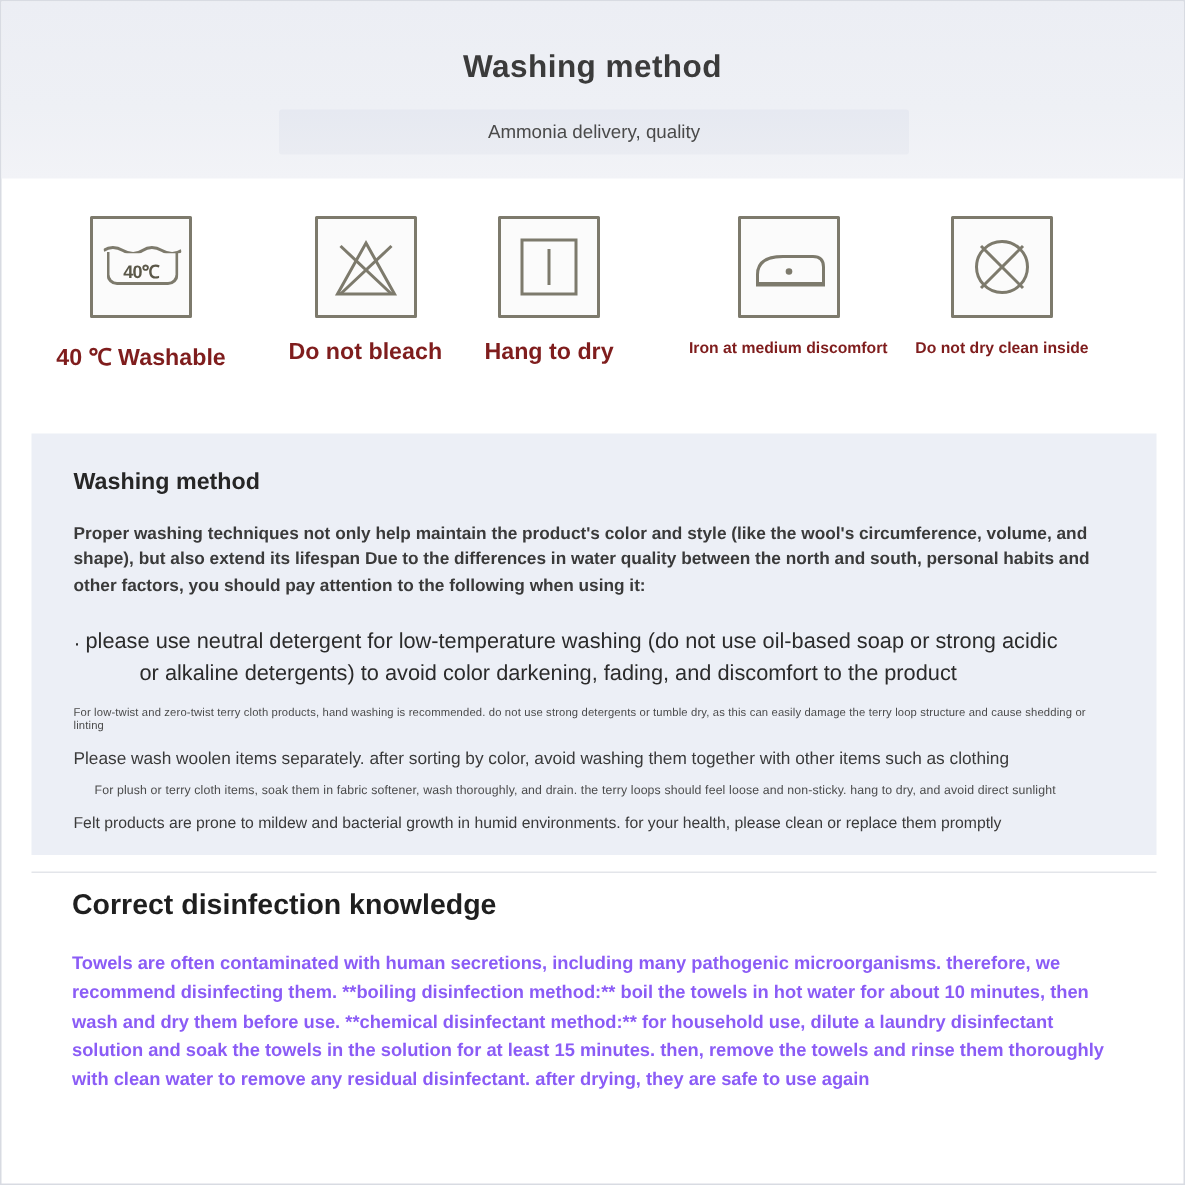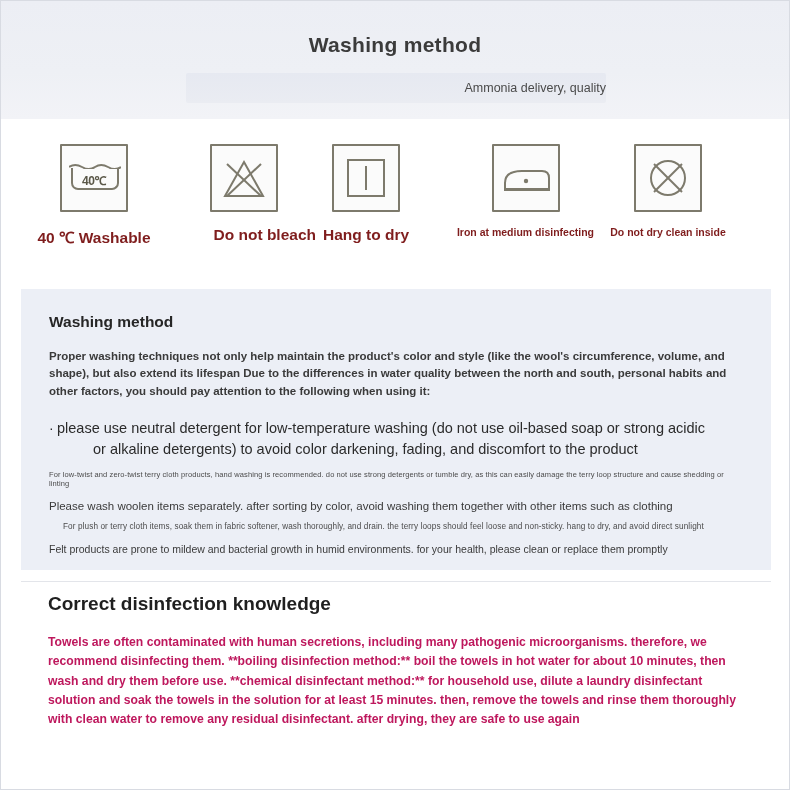--- a/index.html
+++ b/index.html
@@ -43,21 +43,21 @@
   .header-sub {
     position: absolute;
     top: 72px;
     left: 185px;
     width: 420px;
     height: 30px;
     background: linear-gradient(180deg, #e6e9f1 0%, #eaecf2 100%);
     border-radius: 2px;
     display: flex;
     align-items: center;
-    justify-content: flex-end;
+    justify-content: center;
     font-size: 12.5px;
     color: #4a4a4a;
   }
 
   
   .icons {
     position: relative;
     height: 150px;
   }
   .icon-cell {
@@ -227,21 +227,21 @@
   .dis-title {
     font-size: 19px;
     font-weight: bold;
     color: #1f1f1f;
     margin-bottom: 18px;
   }
   .dis-body {
     font-size: 12.2px;
     line-height: 1.58;
     font-weight: bold;
-    color: #be185d;
+    color: #8b5cf6;
     width: 700px;
   }
 </style>
 </head>
 <body>
 
 <div class="page">
 
   <div class="header">
     <div class="header-title">Washing method</div>
@@ -258,21 +258,21 @@
         <div class="tub-wave">
           <svg width="52" height="6" viewBox="0 0 52 6">
             <path d="M0 4 Q 6 0 13 4 T 26 4 T 39 4 T 52 4" fill="none" stroke="#7d7a6c" stroke-width="2"></path>
           </svg>
         </div>
         <div class="tub-text">40℃</div>
       </div>
       <div class="icon-label big">40 ℃ Washable</div>
     </div>
 
-    <div class="icon-cell" style="left:170px; width:145px;text-align:right;">
+    <div class="icon-cell" style="left:170px; width:145px;">
       <div class="icon-box">
         <div class="tri-wrap">
           <svg width="44" height="42" viewBox="0 0 44 42">
             <path d="M22 4 L41 38 L3 38 Z" fill="none" stroke="#7d7a6c" stroke-width="2"></path>
             <line x1="5" y1="6" x2="39" y2="38" stroke="#7d7a6c" stroke-width="2"></line>
             <line x1="39" y1="6" x2="5" y2="38" stroke="#7d7a6c" stroke-width="2"></line>
           </svg>
         </div>
       </div>
       <div class="icon-label big">Do not bleach</div>
@@ -289,21 +289,21 @@
     <div class="icon-cell" style="left:452px; width:145px;">
       <div class="icon-box">
         <div class="iron-wrap">
           <svg width="50" height="34" viewBox="0 0 50 34">
             <path d="M3 27 L3 21 Q 3 9 20 9 L40 9 Q 47 9 47 16 L47 27 Z" fill="none" stroke="#7d7a6c" stroke-width="2"></path>
             <line x1="2" y1="28" x2="48" y2="28" stroke="#7d7a6c" stroke-width="2"></line>
             <circle cx="24" cy="19" r="2.2" fill="#7d7a6c"></circle>
           </svg>
         </div>
       </div>
-      <div class="icon-label small">Iron at medium disinfecting</div>
+      <div class="icon-label small">Iron at medium discomfort</div>
     </div>
 
     <div class="icon-cell" style="left:592px; width:150px;">
       <div class="icon-box">
         <div class="circ"></div>
         <div class="circ-x">
           <svg width="44" height="44" viewBox="0 0 44 44">
             <line x1="8" y1="8" x2="36" y2="36" stroke="#7d7a6c" stroke-width="2"></line>
             <line x1="36" y1="8" x2="8" y2="36" stroke="#7d7a6c" stroke-width="2"></line>
           </svg>

